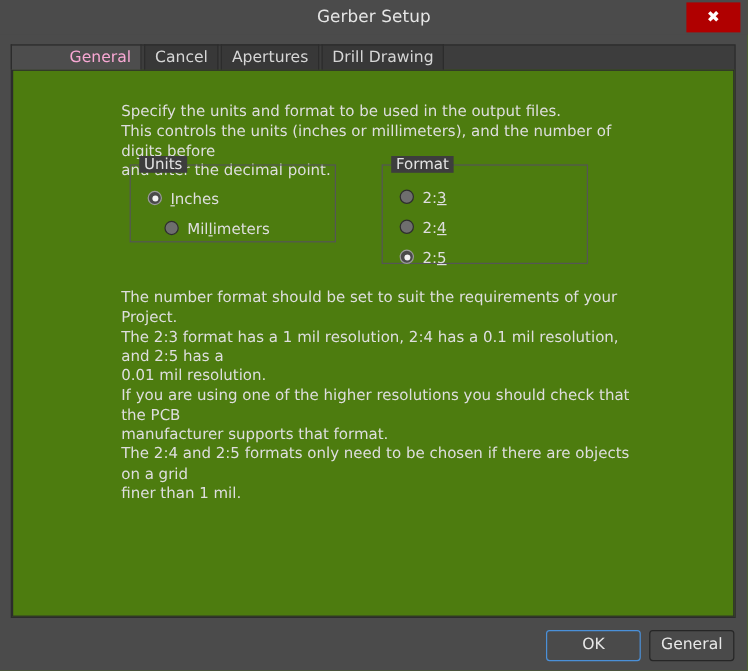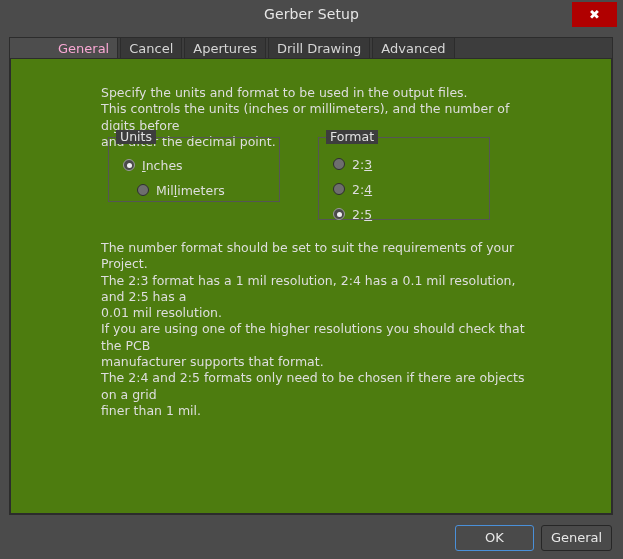--- a/index.html
+++ b/index.html
@@ -195,21 +195,20 @@
   <button id="close-button">✖</button>
 </div>
 
 <div id="content-panel"></div>
 
 <div id="tab-bar">
     <div class="tab active">General</div>
     <div class="tab">Cancel</div>
     <div class="tab">Apertures</div>
     <div class="tab">Drill Drawing</div>
-    <div class="tab">Advanced</div>
   </div>
 
 <div id="tab-page">
 
   <div class="para" id="intro-text">Specify the units and format to be used in the output files.
 This controls the units (inches or millimeters), and the number of digits before
 and after the decimal point.</div>
 
   <div class="groupbox" id="units-group">
     <div class="gb-title">Units</div>

